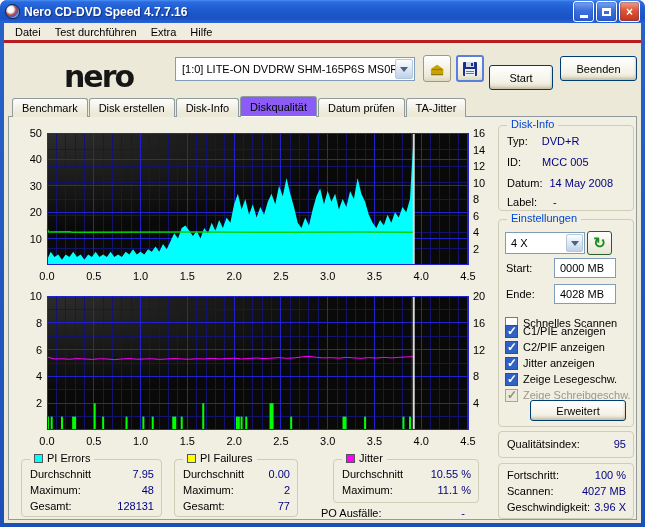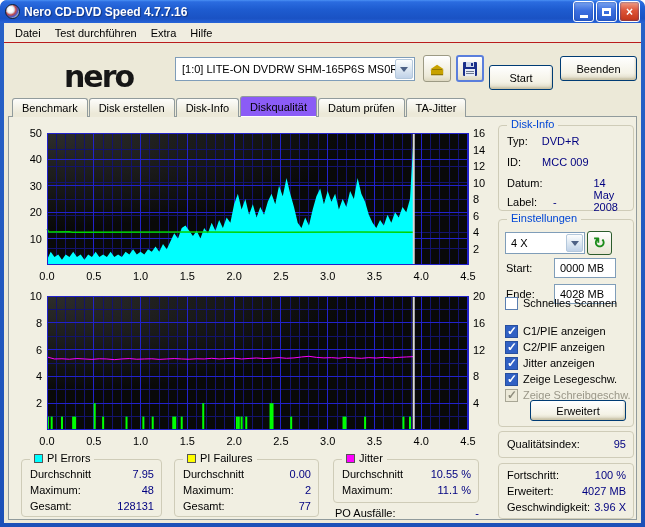--- a/index.html
+++ b/index.html
@@ -19,21 +19,21 @@
   .winbtn { width:21px; height:21px; margin-left:2px; border-radius:3px; border:1px solid #fff;
     display:flex; align-items:center; justify-content:center; color:#fff; font-weight:bold; font-size:12px;
     background:linear-gradient(180deg,#7ba4ef 0%,#3c6fe0 45%,#2a5ccd 100%); box-shadow:inset 0 0 2px #1a44a0; }
   .winbtn.close { background:linear-gradient(180deg,#f0a088 0%,#dd5539 45%,#c33418 100%); }
   .winbtn .min-glyph { display:block; width:8px; height:3px; background:#fff; margin-top:9px; }
   .winbtn .max-glyph { display:block; width:9px; height:8px; border:2px solid #fff; border-top-width:3px; }
 
   .client { position:absolute; left:4px; top:23px; width:637px; height:500px; background:#ECE9D8; }
 
   .menubar { position:absolute; left:0; top:0; width:100%; height:20px; background:#F0EDE0;
-    display:flex; align-items:center; padding-left:4px; border-bottom:1px solid #b91c1c; }
+    display:flex; align-items:center; padding-left:4px; border-bottom:3px solid #b91c1c; }
   .menu-item { padding:2px 7px; }
 
   .toolbar { position:absolute; left:0; top:21px; width:100%; height:51px; }
   .logo { position:absolute; left:12px; top:18px; width:165px; text-align:center; line-height:1; }
   .logo .nero { font-size:30px; font-weight:900; letter-spacing:-2px; color:#161616; font-family:"DejaVu Sans",sans-serif; }
   .logo .sub { font-size:14px; font-weight:bold; font-style:italic; letter-spacing:0.5px; color:#161616; margin-top:-2px; }
   .combo { position:absolute; left:171px; top:13px; width:240px; height:24px; background:#fff;
     border:1px solid #7F9DB9; display:flex; align-items:center; }
   .combo .txt { flex:1; padding-left:6px; white-space:nowrap; overflow:hidden; }
   .combo .arrowbtn { width:18px; height:20px; margin-right:1px; border:1px solid #B4C8DC; border-radius:2px;
@@ -364,25 +364,25 @@
         </svg>
 
       <div class="groupbox" style="left:489px; top:8px; width:136px; height:86px;">
         <span class="gb-title blue">Disk-Info</span>
         <div class="row" style="top:9px;">
             <span>Typ:</span>
             <span class="val" style="flex:1;text-align:left;padding-left:14px;">DVD+R</span>
           </div>
         <div class="row" style="top:30px;">
             <span>ID:</span>
-            <span class="val" style="flex:1;text-align:left;padding-left:21px;">MCC 009</span>
+            <span class="val" style="flex:1;text-align:left;padding-left:21px;">MCC 005</span>
           </div>
         <div class="row" style="top:51px;">
             <span>Datum:</span>
-            <span class="val" style="flex:1;text-align:left;padding-left:7px;margin-left:44px;">14 May 2008</span>
+            <span class="val" style="flex:1;text-align:left;padding-left:7px;">14 May 2008</span>
           </div>
         <div class="row" style="top:70px;">
             <span>Label:</span>
             <span class="val" style="flex:1;text-align:left;padding-left:16px;">-</span>
           </div>
       </div>
 
       <div class="groupbox" style="left:489px; top:102px; width:136px; height:208px;">
         <span class="gb-title blue">Einstellungen</span>
         <div class="mini-combo">
@@ -391,21 +391,21 @@
               <span class="tri-down"></span>
             </span>
         </div>
         <div class="sq-btn">
             <span class="refresh-glyph">↻</span>
           </div>
         <span style="position:absolute; left:7px; top:42px;">Start:</span>
         <input class="field" style="left: 55px; top: 38px;" readonly="" value="0000 MB">
         <span style="position:absolute; left:7px; top:68px;">Ende:</span>
         <input class="field" style="left: 55px; top: 64px;" readonly="" value="4028 MB">
-        <div class="cb-row" style="top:76px;">
+        <div class="cb-row" style="top:96px;">
             <span class="cb-box"></span>
             <span class="cb-label">Schnelles Scannen</span>
           </div>
         <div class="cb-row checked" style="top:104px;">
             <span class="cb-box"></span>
             <span class="cb-label">C1/PIE anzeigen</span>
           </div>
         <div class="cb-row checked" style="top:120px;">
             <span class="cb-box"></span>
             <span class="cb-label">C2/PIF anzeigen</span>
@@ -431,21 +431,21 @@
             <span class="val">95</span>
           </div>
       </div>
 
       <div class="groupbox" style="left:489px; top:346px; width:136px; height:56px;">
         <div class="row" style="top:5px;">
             <span>Fortschritt:</span>
             <span class="val">100 %</span>
           </div>
         <div class="row" style="top:21px;">
-            <span>Erweitert:</span>
+            <span>Scannen:</span>
             <span class="val">4027 MB</span>
           </div>
         <div class="row" style="top:37px;">
             <span>Geschwindigkeit:</span>
             <span class="val">3.96 X</span>
           </div>
       </div>
 
       <div class="groupbox" style="left:12px; top:342px; width:141px; height:58px;">
         <span class="gb-title">
@@ -458,21 +458,21 @@
           </div>
         <div class="row" style="top:24px;">
             <span>Maximum:</span>
             <span class="val">48</span>
           </div>
         <div class="row" style="top:40px;">
             <span>Gesamt:</span>
             <span class="val">128131</span>
           </div>
       </div>
-      <div class="groupbox" style="left:165px; top:342px; width:145px; height:58px;">
+      <div class="groupbox" style="left:165px; top:342px; width:124px; height:58px;">
         <span class="gb-title">
             <span class="swatch" style="background: rgb(255, 255, 0);"></span>
             <span>PI Failures</span>
           </span>
         <div class="row" style="top:8px;">
             <span>Durchschnitt</span>
             <span class="val">0.00</span>
           </div>
         <div class="row" style="top:24px;">
             <span>Maximum:</span>
@@ -490,20 +490,20 @@
           </span>
         <div class="row" style="top:8px;">
             <span>Durchschnitt</span>
             <span class="val">10.55 %</span>
           </div>
         <div class="row" style="top:24px;">
             <span>Maximum:</span>
             <span class="val">11.1 %</span>
           </div>
       </div>
-      <div class="po-row" style="left:326px; top:390px; width:144px;">
+      <div class="po-row" style="left:312px; top:390px; width:144px;">
         <span>PO Ausfälle:</span>
         <span class="val">-</span>
       </div>
 
     </div>
   </div>
 </div>
 
 </body></html>

